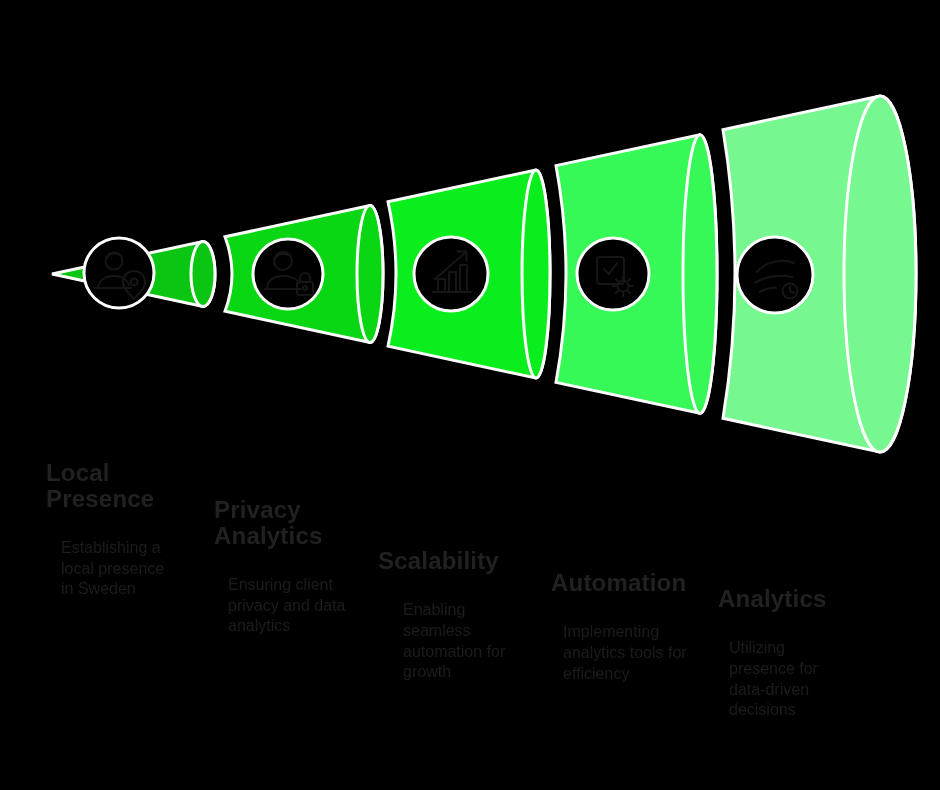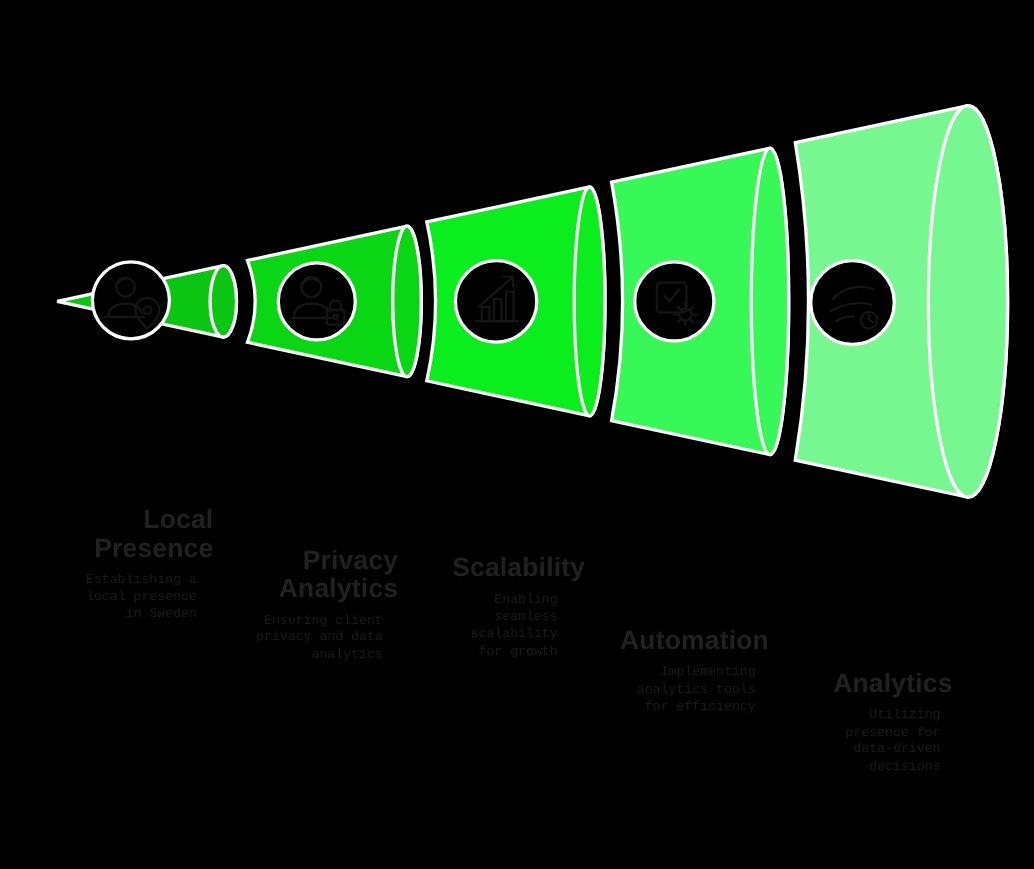--- a/index.html
+++ b/index.html
@@ -8,34 +8,33 @@
     width: 940px;
     height: 790px;
     background: #000;
     overflow: hidden;
     font-family: "Liberation Sans", "DejaVu Sans", sans-serif;
   }
   #funnel-svg { position: absolute; left: 0; top: 0; }
   .seg { stroke: #ffffff; stroke-width: 3; }
   .icon-circle { fill: #000000; stroke: #ffffff; stroke-width: 3; }
   .icon { fill: none; stroke-width: 2; stroke-linecap: round; stroke-linejoin: round; }
-  .stage-label { position: absolute; text-align: right; }
+  .stage-label { position: absolute; text-align: left; }
   .stage-title {
     font-size: 24px;
     font-weight: 700;
     line-height: 1.08;
     color: #212121;
     letter-spacing: 0.2px;
   }
   .stage-desc {
-    margin: 8px auto 0;
-    font-size: 12px;
+    margin: 26px auto 0;
+    font-size: 16px;
     line-height: 1.3;
     color: #1c1c1c;
-    font-family: Liberation Mono, monospace;
   }
 </style>
 </head>
 <body>
 
 <div id="canvas">
 
   <svg id="funnel-svg" width="940" height="790" viewBox="0 0 940 790">
 
     <path class="seg" d="M52 274 L203 241.5 A12 32.5 0 0 1 203 306.5 Z" fill="#0ac512"></path>
@@ -113,28 +112,28 @@
   <div class="stage-label" style="left:46px; top:460px; width:148px;">
     <div class="stage-title">Local Presence</div>
     <div class="stage-desc" style="width:118px;">Establishing a local presence in Sweden</div>
   </div>
 
   <div class="stage-label" style="left:214px; top:497px; width:148px;">
     <div class="stage-title">Privacy Analytics</div>
     <div class="stage-desc" style="width:120px;">Ensuring client privacy and data analytics</div>
   </div>
 
-  <div class="stage-label" style="left:378px; top:504px; width:154px;">
+  <div class="stage-label" style="left:378px; top:548px; width:154px;">
     <div class="stage-title">Scalability</div>
-    <div class="stage-desc" style="width:104px;">Enabling seamless scalability for growth</div>
+    <div class="stage-desc" style="width:104px;">Enabling seamless automation for growth</div>
   </div>
 
   <div class="stage-label" style="left:551px; top:570px; width:148px;">
     <div class="stage-title">Automation</div>
     <div class="stage-desc" style="width:124px;">Implementing analytics tools for efficiency</div>
   </div>
 
-  <div class="stage-label" style="left:718px; top:609px; width:148px;">
+  <div class="stage-label" style="left:718px; top:586px; width:148px;">
     <div class="stage-title">Analytics</div>
     <div class="stage-desc" style="width:126px;">Utilizing presence for data-driven decisions</div>
   </div>
 
 </div>
 
 </body></html>

